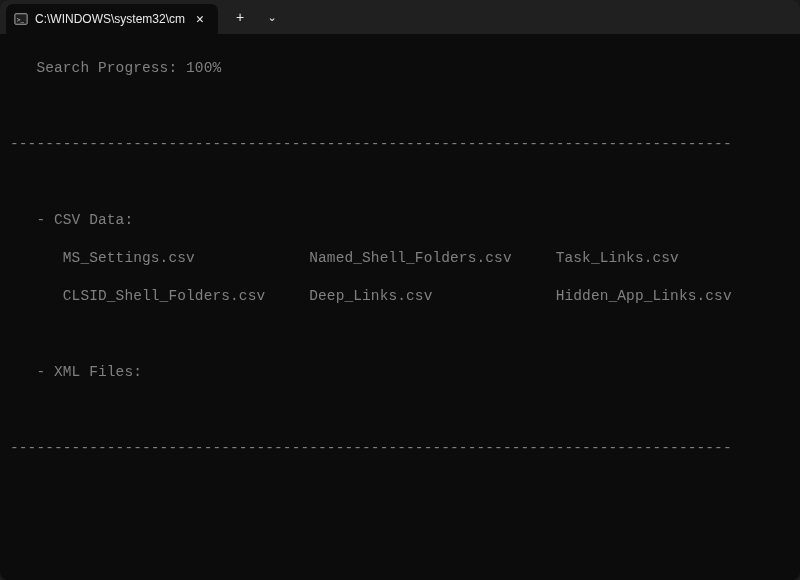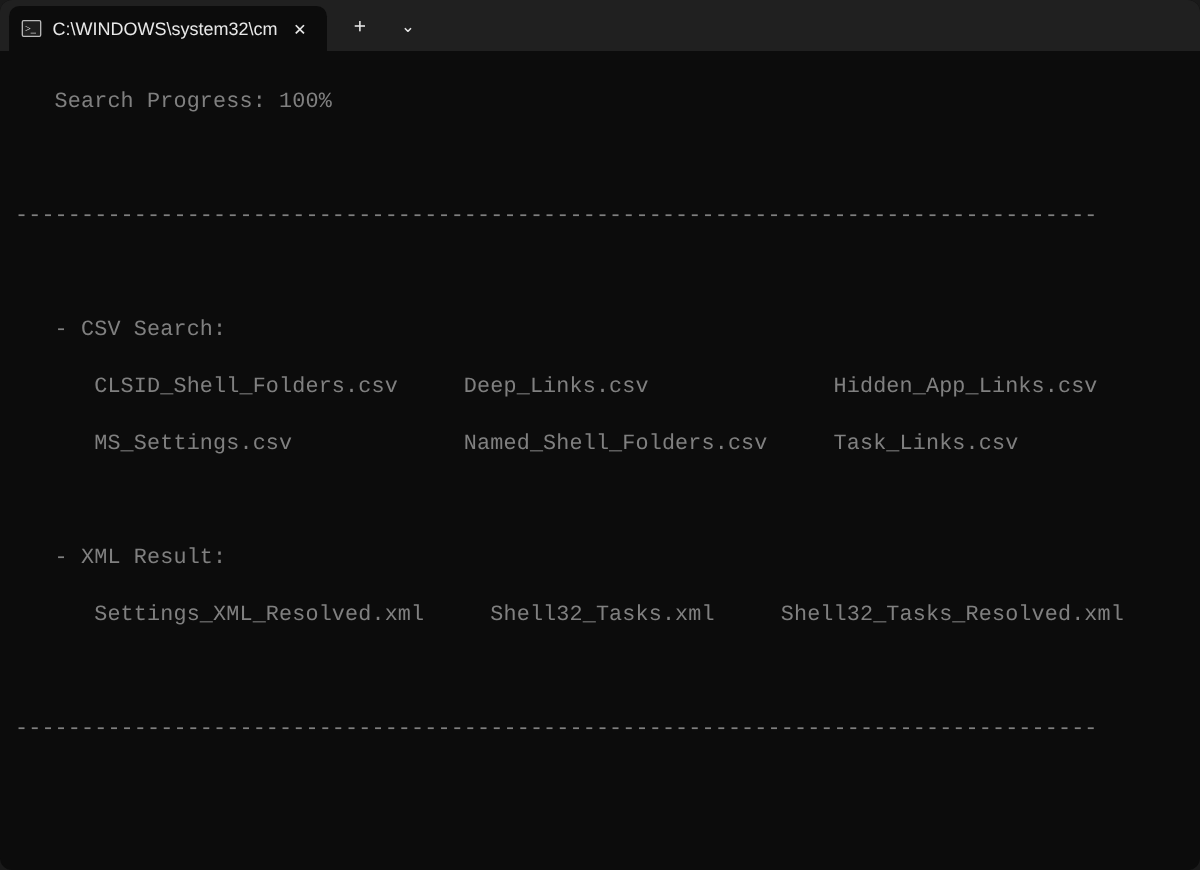--- a/index.html
+++ b/index.html
@@ -36,26 +36,25 @@
       <div class="tb-btn">+</div>
       <div class="tb-btn" style="font-size:11px;">⌄</div>
     </div>
   </div>
 
   <div class="terminal">
 <span class="row gray">   Search Progress: 100%</span>
 <span class="row">&nbsp;</span>
 <span class="row gray">----------------------------------------------------------------------------------</span>
 <span class="row">&nbsp;</span>
-<span class="row gray">   - CSV Search:</span>
+<span class="row gray">   - CSV Data:</span>
+<span class="row gray">      MS_Settings.csv             Named_Shell_Folders.csv     Task_Links.csv</span>
 <span class="row gray">      CLSID_Shell_Folders.csv     Deep_Links.csv              Hidden_App_Links.csv</span>
-<span class="row gray">      MS_Settings.csv             Named_Shell_Folders.csv     Task_Links.csv</span>
 <span class="row">&nbsp;</span>
-<span class="row gray">   - XML Result:</span>
-<span class="row gray">      Settings_XML_Resolved.xml     Shell32_Tasks.xml     Shell32_Tasks_Resolved.xml</span>
+<span class="row gray">   - XML Files:</span>
 <span class="row">&nbsp;</span>
 <span class="row gray">----------------------------------------------------------------------------------</span>
 
 
 
 
 
 
 
 

